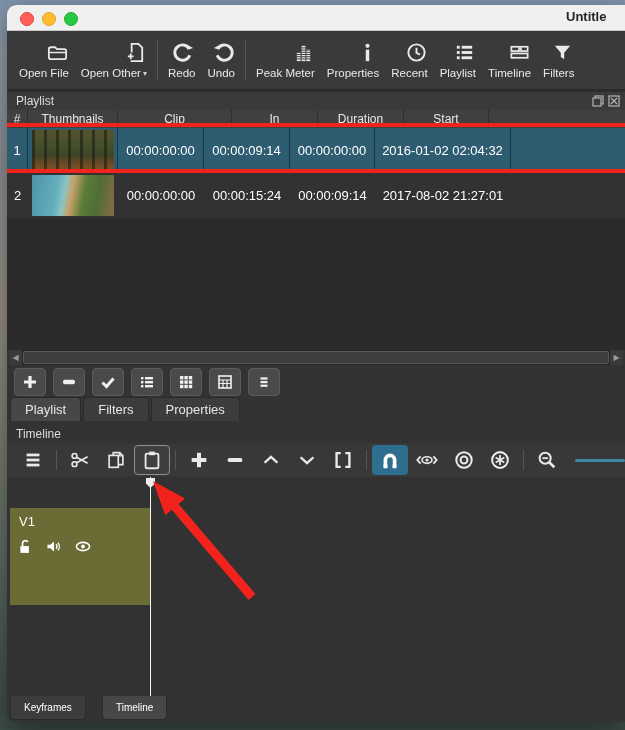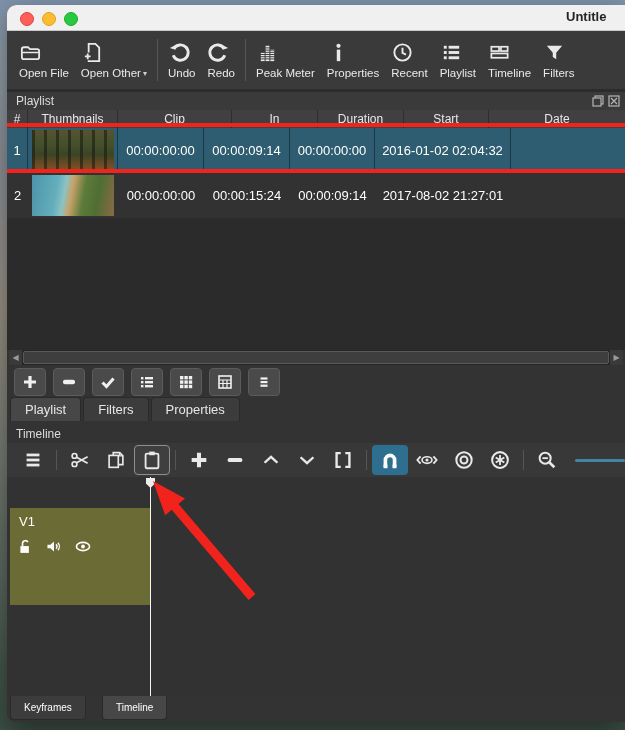--- a/index.html
+++ b/index.html
@@ -14,21 +14,21 @@
   .titlebar{position:absolute;left:0;top:0;width:100%;height:25px;background:#f1f0f0;border-bottom:1px solid #c9c9c9;}
   .lights{position:absolute;left:13px;top:6.5px;display:flex;gap:8px;}
   .light{width:12px;height:12px;border-radius:50%;}
   .light.red{background:#ff5f57;border:0.5px solid #e0443e;}
   .light.yellow{background:#febc2e;border:0.5px solid #dea123;}
   .light.green{background:#28c840;border:0.5px solid #1dad2b;}
   .win-title{position:absolute;left:559px;top:4px;font-size:13px;font-weight:bold;color:#242424;white-space:nowrap;}
   
   .main-toolbar{position:absolute;left:0;top:26px;width:100%;height:58px;background:#3a3a3a;
     display:flex;align-items:center;padding-left:6px;box-sizing:border-box;}
-  .tbtn{display:flex;flex-direction:column;align-items:flex-start;justify-content:center;gap:3px;
+  .tbtn{display:flex;flex-direction:column;align-items:flex-end;justify-content:center;gap:3px;
     color:#e9e9e9;font-size:11.5px;padding:0 6px;height:52px;white-space:nowrap;}
   .tbtn svg{display:block;}
   .tlabel{display:flex;align-items:flex-end;gap:2px;}
   .caret{font-size:8px;line-height:10px;color:#cfcfcf;}
   .vsep{width:1px;height:42px;background:#565656;margin:0 4px;}
   
   .panel-strip{position:absolute;left:0;top:84px;width:100%;height:3px;background:#2c2c2c;}
   .panel-header{position:absolute;left:0;top:87px;width:100%;height:18px;background:#3a3a3a;
     color:#dcdcdc;font-size:12px;}
   .panel-header .ptitle{position:absolute;left:9px;top:2px;}
@@ -133,37 +133,37 @@
           </span>
         <span class="tlabel">
             <span>Open Other</span>
             <span class="caret">▾</span>
           </span>
       </div>
       <div class="vsep"></div>
       <div class="tbtn">
         <span>
             <svg width="23" height="23" viewBox="0 0 24 24">
+              <path d="M16.5 6.5A8 8 0 1 0 19 13" fill="none" stroke="#e9e9e9" stroke-width="3" transform="rotate(15 12 12)"></path>
+              <path d="M15.5 2.5v6h6z" fill="#e9e9e9" transform="rotate(-18 18 6)"></path>
+            </svg>
+          </span>
+        <span class="tlabel">
+            <span>Redo</span>
+          </span>
+      </div>
+      <div class="tbtn">
+        <span>
+            <svg width="23" height="23" viewBox="0 0 24 24">
               <path d="M7.5 6.5A8 8 0 1 1 5 13" fill="none" stroke="#e9e9e9" stroke-width="3" transform="rotate(-15 12 12)"></path>
               <path d="M8.5 2.5v6h-6z" fill="#e9e9e9" transform="rotate(18 6 6)"></path>
             </svg>
           </span>
         <span class="tlabel">
             <span>Undo</span>
-          </span>
-      </div>
-      <div class="tbtn">
-        <span>
-            <svg width="23" height="23" viewBox="0 0 24 24">
-              <path d="M16.5 6.5A8 8 0 1 0 19 13" fill="none" stroke="#e9e9e9" stroke-width="3" transform="rotate(15 12 12)"></path>
-              <path d="M15.5 2.5v6h6z" fill="#e9e9e9" transform="rotate(-18 18 6)"></path>
-            </svg>
-          </span>
-        <span class="tlabel">
-            <span>Redo</span>
           </span>
       </div>
       <div class="vsep"></div>
       <div class="tbtn">
         <span>
             <svg width="23" height="23" viewBox="0 0 24 24">
               <g fill="#e9e9e9">
                 <rect x="5" y="12" width="4" height="9"></rect>
                 <rect x="10" y="5" width="4" height="16"></rect>
                 <rect x="15" y="9" width="4" height="12"></rect>
@@ -261,21 +261,20 @@
       </span>
     </div>
 
     <div class="thead">
       <div class="th col-idx">#</div>
       <div class="th col-thumb">Thumbnails</div>
       <div class="th col-clip">Clip</div>
       <div class="th col-in">In</div>
       <div class="th col-dur">Duration</div>
       <div class="th col-start">Start</div>
-      <div class="th col-date">Date</div>
     </div>
 
     <div class="rows">
       <div class="prow sel">
         <div class="cell col-idx">1</div>
         <div class="cell col-thumb">
             <div class="thumb forest"></div>
           </div>
         <div class="cell col-in">00:00:00:00</div>
         <div class="cell col-dur">00:00:09:14</div>

